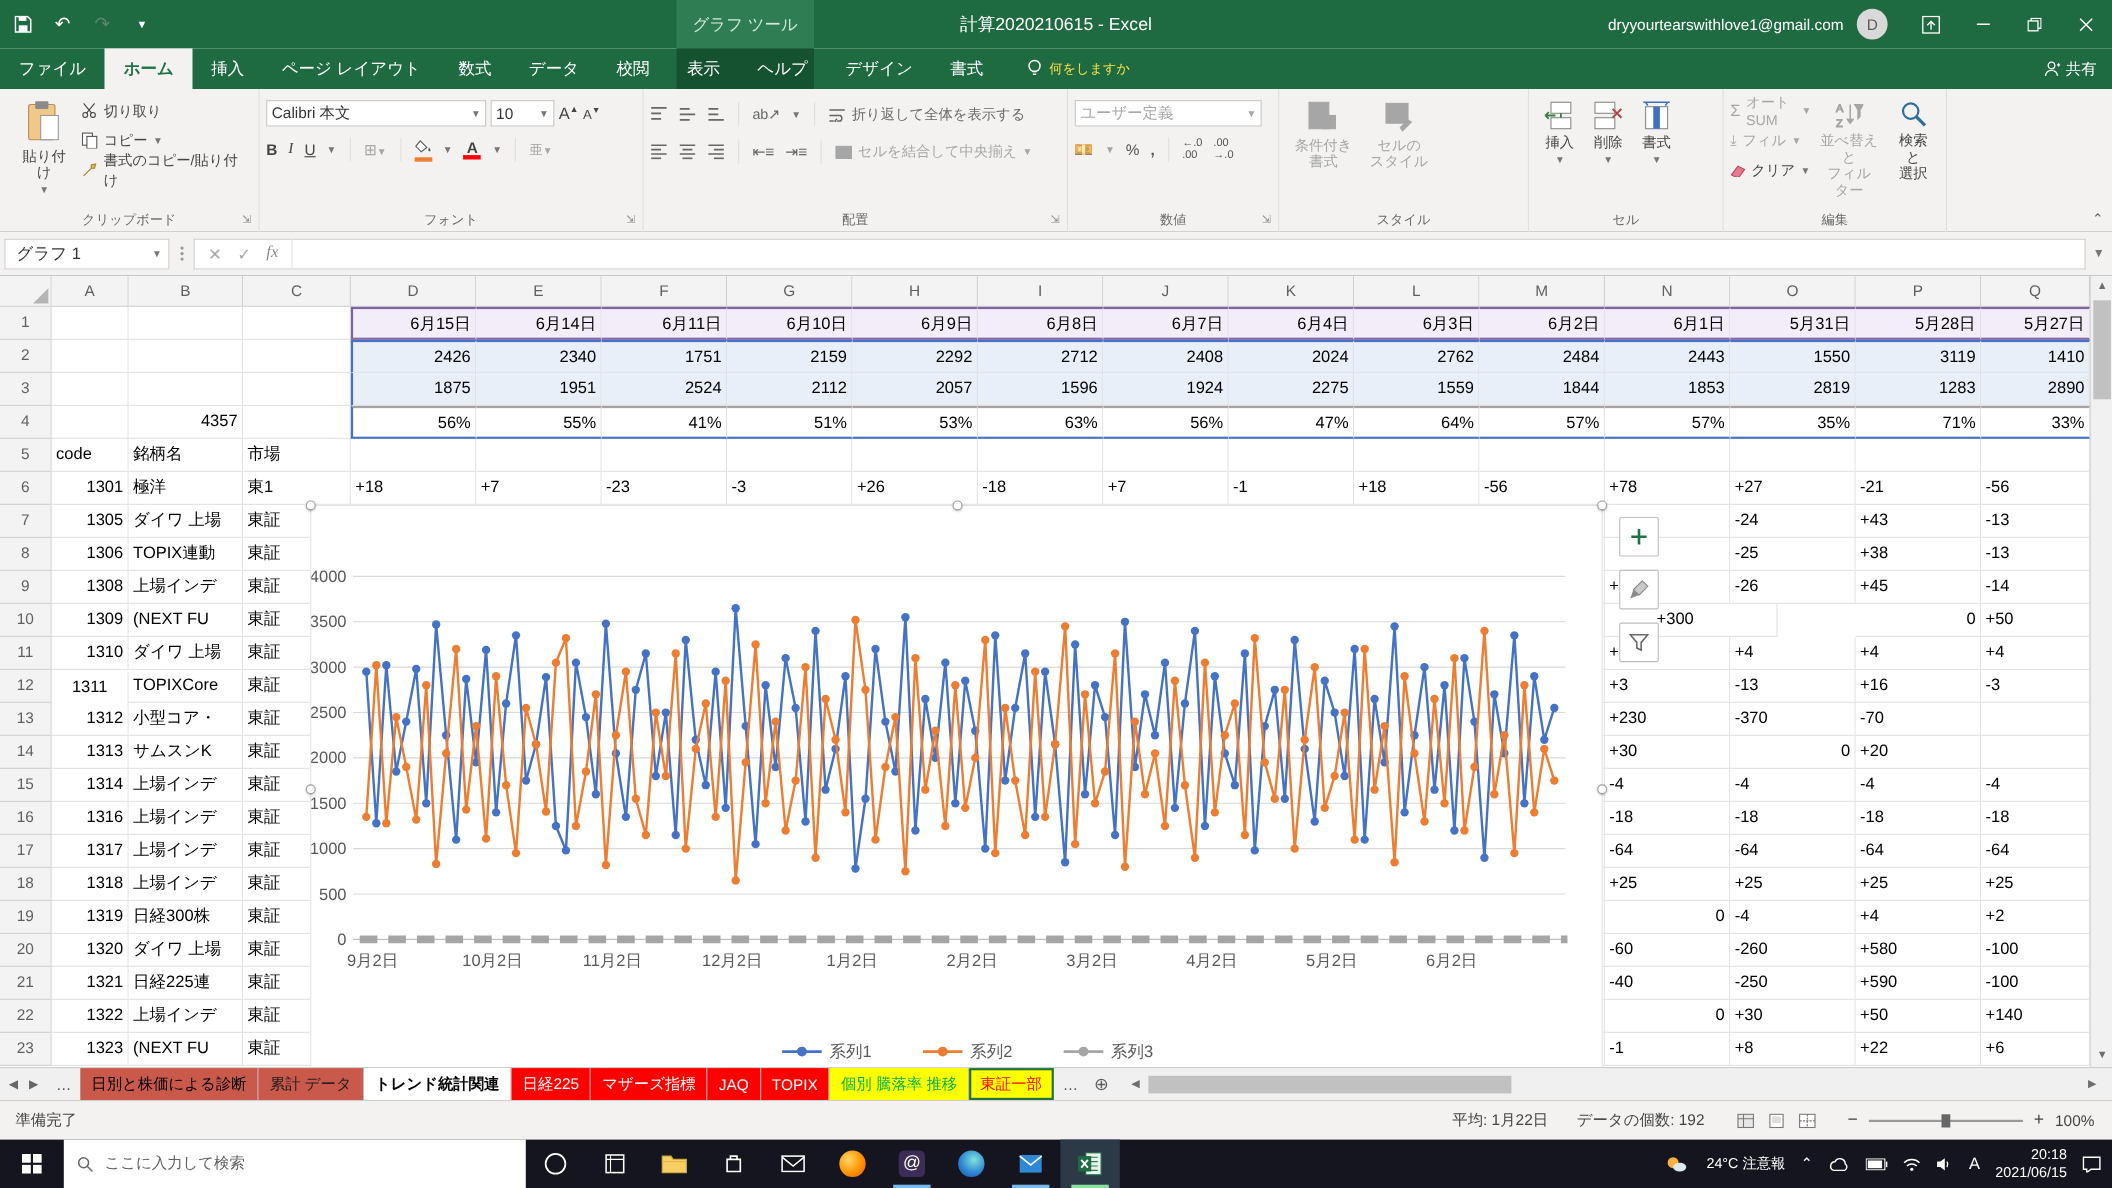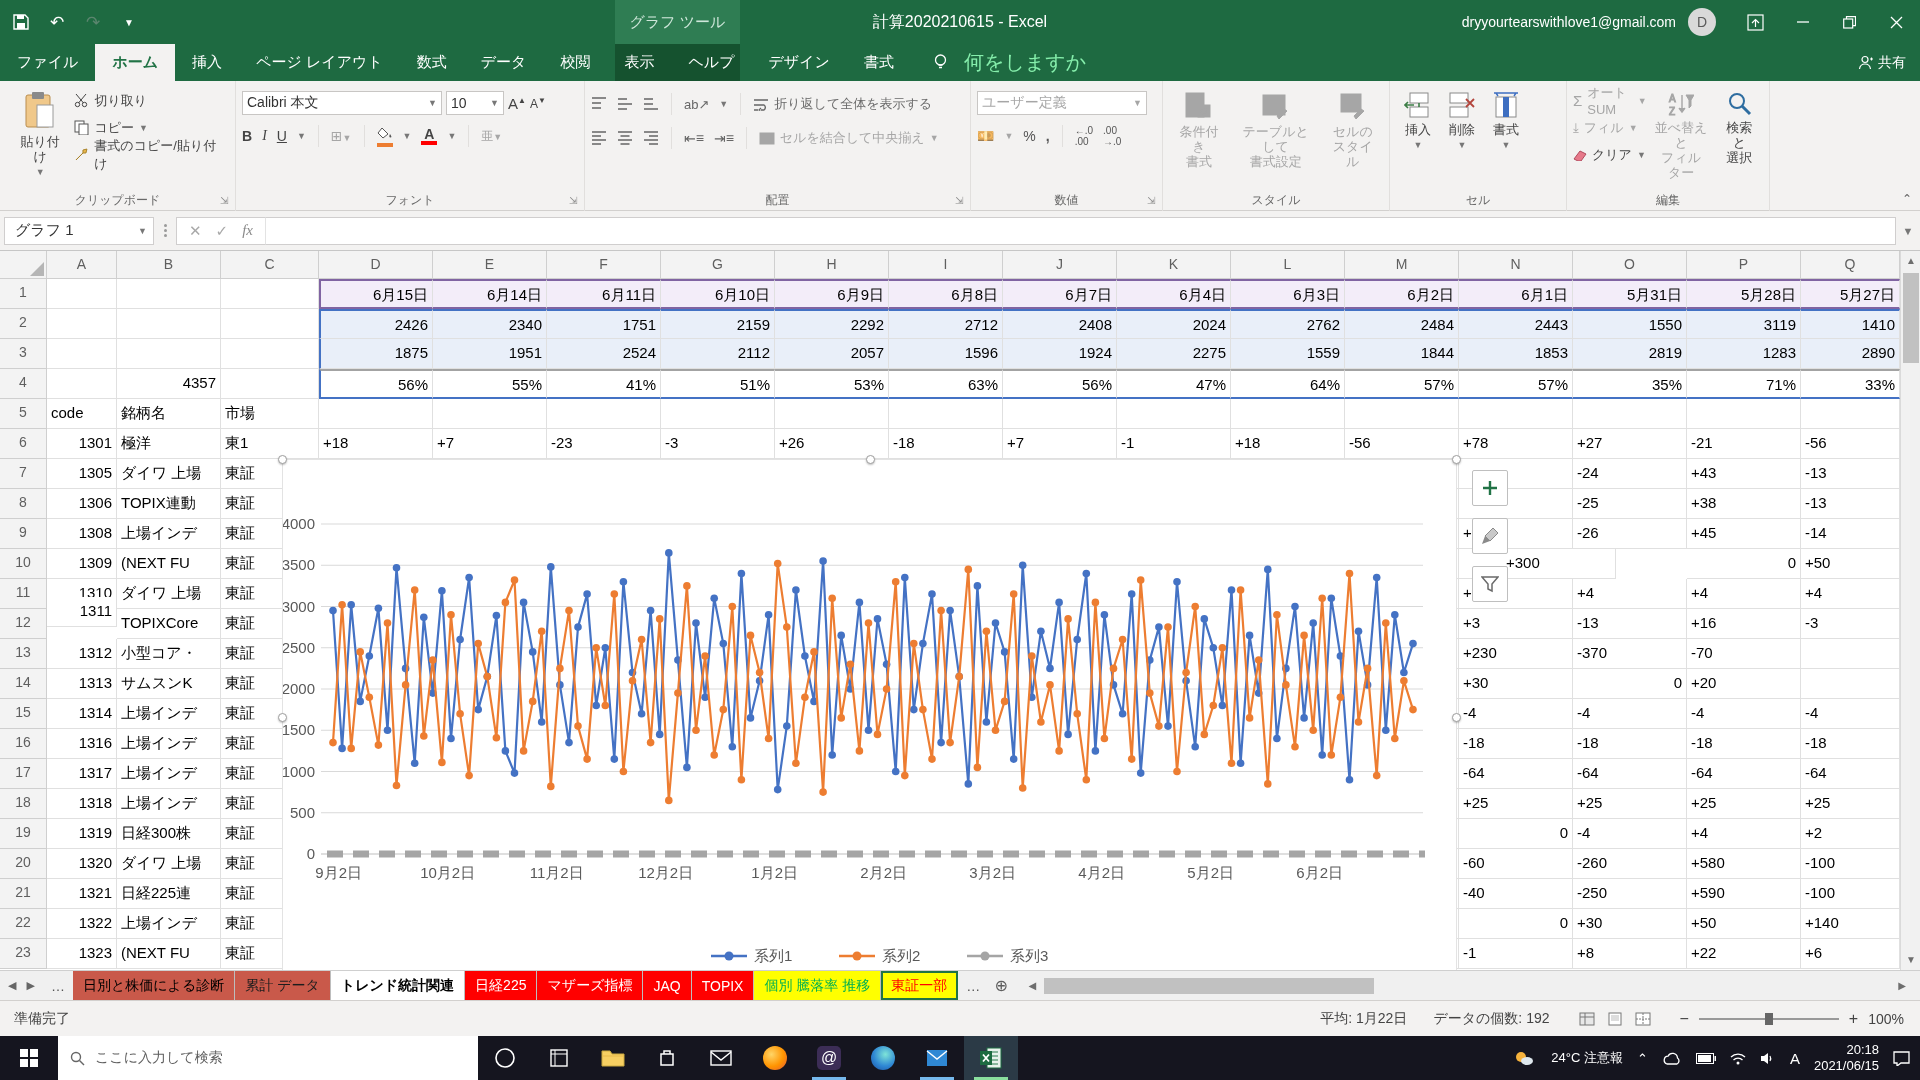--- a/index.html
+++ b/index.html
@@ -21,21 +21,21 @@
   .avatar { width:28px; height:28px; border-radius:50%; background:#d9d9d9; color:#5a5a5a; font-size:14px;
     display:flex; align-items:center; justify-content:center; margin-right:16px; }
   .winbtn { width:47px; height:44px; display:flex; align-items:center; justify-content:center; }
   .winbtn svg { display:block; }
 
   
   .tabstrip { position:absolute; left:0; top:44px; width:1920px; height:37px; background:#1e6a41; display:flex; align-items:flex-end; }
   .ctx-tabs-bg { position:absolute; left:615px; top:0; width:125px; height:37px; background:#15522f; }
   .rtab { position:relative; color:#fff; font-size:15px; padding:0 17px; height:37px; display:flex; align-items:center; }
   .rtab.active { background:#f3f2f1; color:#217346; font-weight:bold; }
-  .tellme { position:relative; color:#86efac; font-size:20px; display:flex; align-items:center; gap:16px; margin-left:22px; height:37px; }
+  .tellme { position:relative; color:#fde047; font-size:12px; display:flex; align-items:center; gap:6px; margin-left:22px; height:37px; }
   .share { position:absolute; right:14px; top:44px; height:37px; display:flex; align-items:center; gap:5px; color:#fff; font-size:14px; }
 
   
   .ribbon { position:absolute; left:0; top:81px; width:1920px; height:130px; background:#f3f2f1; border-bottom:1px solid #d2d0ce; display:flex; }
   .rgroup { position:relative; height:130px; border-right:1px solid #e1dfdd; padding:6px 6px 22px 6px; }
   .glabel { position:absolute; left:0; bottom:2px; width:100%; text-align:center; font-size:12px; color:#696969; }
   .launcher { position:absolute; right:3px; bottom:3px; width:12px; height:12px; color:#8a8a8a; font-size:10px; line-height:10px; }
   .rbody { display:flex; height:100%; }
   .bigbtn { display:flex; flex-direction:column; align-items:center; justify-content:flex-start; gap:3px; padding:4px 8px; font-size:13px; color:#444; }
   .bigbtn .cap { text-align:center; line-height:15px; }
@@ -370,29 +370,20 @@
         <div class="bigbtn dis">
           <svg width="30" height="30" viewBox="0 0 30 30">
               <rect x="2" y="2" width="18" height="24" fill="#e8e8e8" stroke="#aaa"></rect>
               <rect x="4" y="4" width="6" height="6" fill="#b9b9b9"></rect>
               <rect x="4" y="12" width="6" height="6" fill="#cfcfcf"></rect>
               <rect x="14" y="14" width="12" height="12" fill="#fff" stroke="#aaa"></rect>
               <text x="17" y="24" font-size="10" fill="#888">≠</text>
             </svg>
           <span class="cap" style="white-space:pre-line">条件付き
 書式</span>
-        </div>
-        <div class="bigbtn dis">
-          <svg width="30" height="30" viewBox="0 0 30 30">
-              <rect x="2" y="4" width="22" height="20" fill="#fff" stroke="#aaa"></rect>
-              <path d="M2 10h22M2 16h22M9 4v20M16 4v20" stroke="#bbb"></path>
-              <path d="M18 28l8-8-3-2-7 7z" fill="#cfcfcf" stroke="#999"></path>
-            </svg>
-          <span class="cap" style="white-space:pre-line">テーブルとして
-書式設定</span>
         </div>
         <div class="bigbtn dis">
           <svg width="30" height="30" viewBox="0 0 30 30">
               <rect x="3" y="3" width="20" height="18" fill="#e4e4e4" stroke="#aaa"></rect>
               <rect x="7" y="7" width="12" height="10" fill="#c7c7c7"></rect>
               <path d="M18 28l8-8-3-2-7 7z" fill="#cfcfcf" stroke="#999"></path>
             </svg>
           <span class="cap" style="white-space:pre-line">セルの
 スタイル</span>
         </div>
@@ -712,21 +703,21 @@
       <div class="gc al-l" style="left: 889px; top: 328px; width: 114px; height: 30px;"></div>
       <div class="gc al-l" style="left: 1003px; top: 328px; width: 114px; height: 30px;"></div>
       <div class="gc al-l" style="left: 1117px; top: 328px; width: 114px; height: 30px;"></div>
       <div class="gc al-l" style="left: 1231px; top: 328px; width: 114px; height: 30px;"></div>
       <div class="gc al-l" style="left: 1345px; top: 328px; width: 114px; height: 30px;"></div>
       <div class="gc al-l" style="left: 1459px; top: 328px; width: 114px; height: 30px;">+4</div>
       <div class="gc al-l" style="left: 1573px; top: 328px; width: 114px; height: 30px;">+4</div>
       <div class="gc al-l" style="left: 1687px; top: 328px; width: 114px; height: 30px;">+4</div>
       <div class="gc al-l" style="left: 1801px; top: 328px; width: 99px; height: 30px;">+4</div>
       <div class="gc gh" style="left: 0px; top: 358px; width: 47px; height: 30px;">12</div>
-      <div class="gc al-r" style="left: 47px; top: 346px; width: 70px; height: 30px;">1311</div>
+      <div class="gc al-r" style="left: 47px; top: 360px; width: 70px; height: 30px; text-align: center;">1311</div>
       <div class="gc al-l" style="left: 117px; top: 358px; width: 104px; height: 30px;">TOPIXCore</div>
       <div class="gc al-l" style="left: 221px; top: 358px; width: 98px; height: 30px;">東証</div>
       <div class="gc al-l" style="left: 319px; top: 358px; width: 114px; height: 30px;"></div>
       <div class="gc al-l" style="left: 433px; top: 358px; width: 114px; height: 30px;"></div>
       <div class="gc al-l" style="left: 547px; top: 358px; width: 114px; height: 30px;"></div>
       <div class="gc al-l" style="left: 661px; top: 358px; width: 114px; height: 30px;"></div>
       <div class="gc al-l" style="left: 775px; top: 358px; width: 114px; height: 30px;"></div>
       <div class="gc al-l" style="left: 889px; top: 358px; width: 114px; height: 30px;"></div>
       <div class="gc al-l" style="left: 1003px; top: 358px; width: 114px; height: 30px;"></div>
       <div class="gc al-l" style="left: 1117px; top: 358px; width: 114px; height: 30px;"></div>

